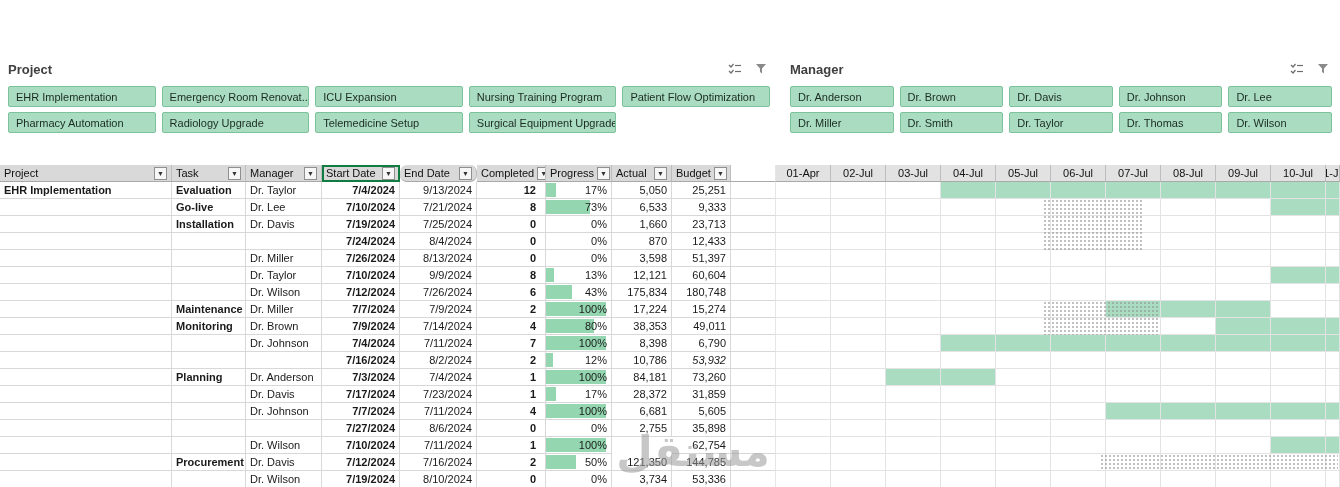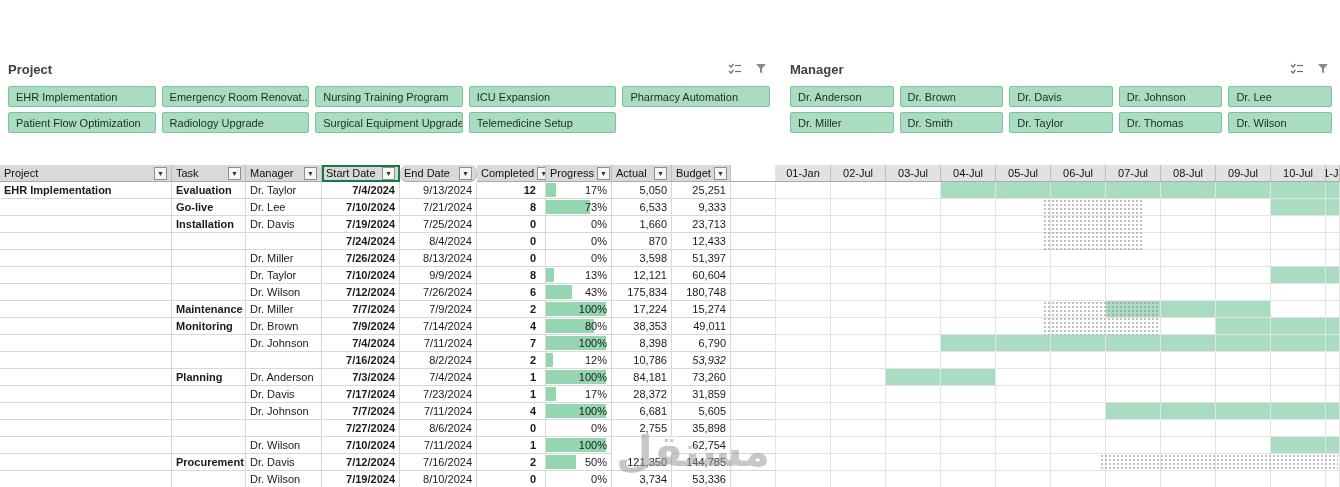--- a/index.html
+++ b/index.html
@@ -89,27 +89,27 @@
         <span class="sl-icon">
           <svg width="13" height="12" viewBox="0 0 13 12">
               <path d="M1 1 h10 l-4 4.5 v5 l-2 -1.5 v-3.5 z" fill="#8a8a8a"></path>
             </svg>
         </span>
       </span>
     </div>
     <div class="slicer-grid">
         <div class="slicer-btn">EHR Implementation</div>
         <div class="slicer-btn">Emergency Room Renovat...</div>
+        <div class="slicer-btn">ICU Expansion</div>
         <div class="slicer-btn">Nursing Training Program</div>
-        <div class="slicer-btn">ICU Expansion</div>
+        <div class="slicer-btn">Patient Flow Optimization</div>
         <div class="slicer-btn">Pharmacy Automation</div>
-        <div class="slicer-btn">Patient Flow Optimization</div>
         <div class="slicer-btn">Radiology Upgrade</div>
+        <div class="slicer-btn">Telemedicine Setup</div>
         <div class="slicer-btn">Surgical Equipment Upgrade</div>
-        <div class="slicer-btn">Telemedicine Setup</div>
       </div>
   </div>
 
   <div class="slicer" id="slicer-manager">
     <div class="slicer-head">
       <span class="slicer-title">Manager</span>
       <span class="slicer-icons">
         <span class="sl-icon">
           <svg width="14" height="12" viewBox="0 0 14 12">
               <g stroke="#6d6d6d" stroke-width="1.2" fill="none">
@@ -173,21 +173,21 @@
         </div>
         <div class="hcell" style="width: 60px;">
           <span>Actual</span>
           <div class="fbtn">▼</div>
         </div>
         <div class="hcell" style="width: 59px;">
           <span>Budget</span>
           <div class="fbtn">▼</div>
         </div>
         <div class="hcell gap" style="width: 45px;"></div>
-        <div class="hcell date" style="width: 55px;">01-Jan</div>
+        <div class="hcell date" style="width: 55px;">01-Apr</div>
         <div class="hcell date" style="width: 55px;">02-Jul</div>
         <div class="hcell date" style="width: 55px;">03-Jul</div>
         <div class="hcell date" style="width: 55px;">04-Jul</div>
         <div class="hcell date" style="width: 55px;">05-Jul</div>
         <div class="hcell date" style="width: 55px;">06-Jul</div>
         <div class="hcell date" style="width: 55px;">07-Jul</div>
         <div class="hcell date" style="width: 55px;">08-Jul</div>
         <div class="hcell date" style="width: 55px;">09-Jul</div>
         <div class="hcell date" style="width: 55px;">10-Jul</div>
         <div class="hcell date" style="width: 14px;">11-Jul</div>

